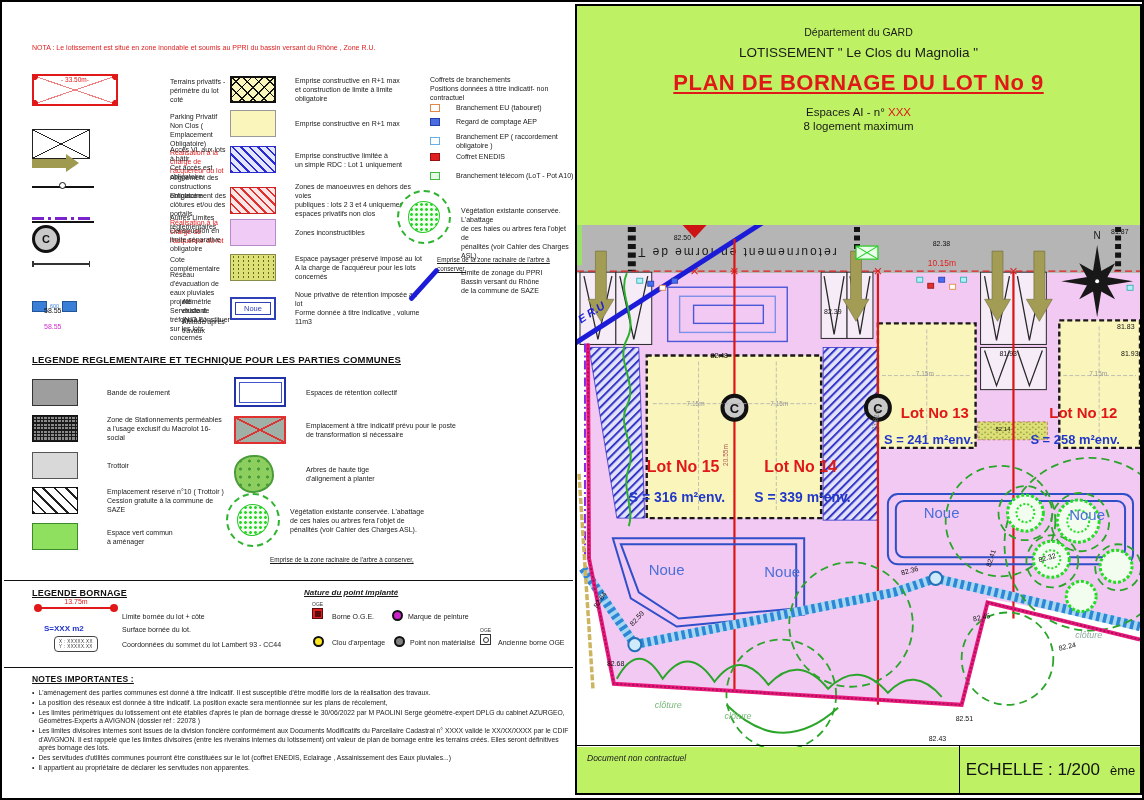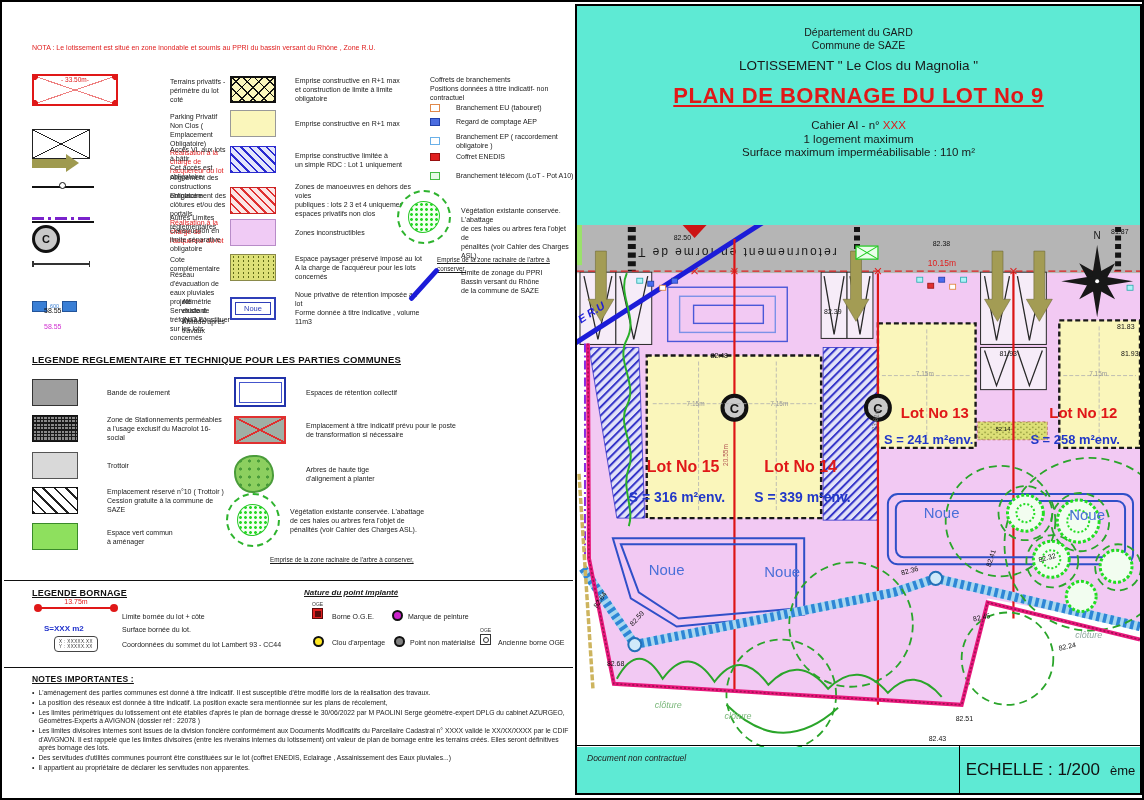--- a/index.html
+++ b/index.html
@@ -96,21 +96,21 @@
   .borne::after{content:"";position:absolute;inset:1.5px;background:#5a0a0a;}
   .anc{width:11px;height:11px;border:1.5px solid #333;box-sizing:border-box;position:relative;background:#fff;}
   .anc::after{content:"";position:absolute;inset:1.5px;border:1.2px solid #333;border-radius:50%;}
   .pt{width:11px;height:11px;border-radius:50%;border:2px solid #111;box-sizing:border-box;}
   .pt-paint{background:#cc22cc;} .pt-nail{background:#ffe822;} .pt-none{background:#808080;}
   
   .nb{font-size:6.8px;line-height:8.4px;margin:0 0 1.5px 0;display:flex;gap:4px;}
   .nb::before{content:"•";flex:0 0 auto;}
   .hdiv{position:absolute;left:2px;width:569px;border-top:1.2px solid #111;}
   
-  .rp{position:absolute;left:573px;top:2px;width:567px;height:791px;border:2px solid #000;box-sizing:border-box;background:#5eead4;}
+  .rp{position:absolute;left:573px;top:2px;width:567px;height:791px;border:2px solid #000;box-sizing:border-box;background:#bef264;}
   .rhead{position:absolute;top:20px;left:0;width:100%;text-align:center;}
   .rhead div{margin:0 auto;}
   .h-sm{font-size:10.5px;line-height:13px;}
   .h-lot{font-size:13.5px;margin-top:6px !important;}
   .h-title{font-size:22px;font-weight:bold;color:#e01818;text-decoration:underline;margin-top:10px !important;letter-spacing:.5px;}
   .h-ln{font-size:11.5px;line-height:13.5px;}
   .h-sec{margin-top:10px !important;}
   .plan{position:absolute;left:0px;top:219px;width:563px;height:522px;}
   .rfoot{position:absolute;left:0;top:739px;width:618px;height:48px;border-top:1.5px solid #000;}
   .docnc{position:absolute;left:10px;top:7px;font-size:8.5px;font-style:italic;color:#222;}
@@ -441,28 +441,26 @@
         <span>Des servitudes d'utilités communes pourront être constituées sur le lot (coffret ENEDIS, Eclairage , Assainissement des Eaux pluviales...)</span>
       </div>
     <div class="nb">
         <span>Il appartient au propriétaire de déclarer les servitudes non apparentes.</span>
       </div>
   </div>
 
   <div class="rp">
     <div class="rhead">
       <div class="h-sm">Département du GARD</div>
-      <div class="h-sm">Commune de SAZE</div>
       <div class="h-lot">LOTISSEMENT " Le Clos du Magnolia "</div>
       <div class="h-title">PLAN DE BORNAGE  DU LOT No 9</div>
       <div class="h-ln h-sec">
-        <span>Cahier AI - n° </span><span class="red" style="color:#e01818;">XXX</span>
-      </div>
-      <div class="h-ln">1 logement maximum</div>
-      <div class="h-ln">Surface maximum imperméabilisable : 110 m²</div>
+        <span>Espaces AI - n° </span><span class="red" style="color:#e01818;">XXX</span>
+      </div>
+      <div class="h-ln">8 logement maximum</div>
     </div>
 
     <svg class="plan" viewBox="0 0 565 520" preserveAspectRatio="none">
       <defs>
         <pattern id="ph-blue" width="6" height="6" patternUnits="userSpaceOnUse" patternTransform="rotate(45)">
           <rect width="6" height="6" fill="#e2e2f8"></rect>
             <rect width="2" height="6" fill="#3434c8"></rect>
         </pattern>
         <pattern id="ph-spk" width="6" height="5" patternUnits="userSpaceOnUse">
           <rect width="6" height="5" fill="#dde077"></rect>

